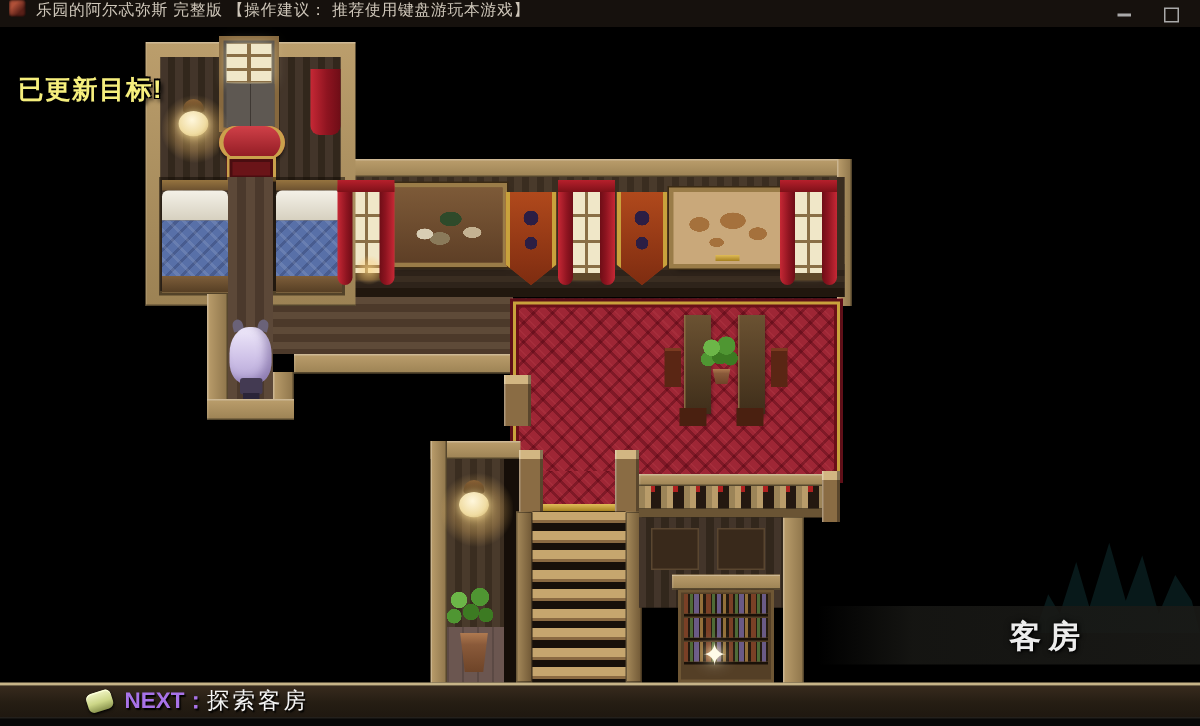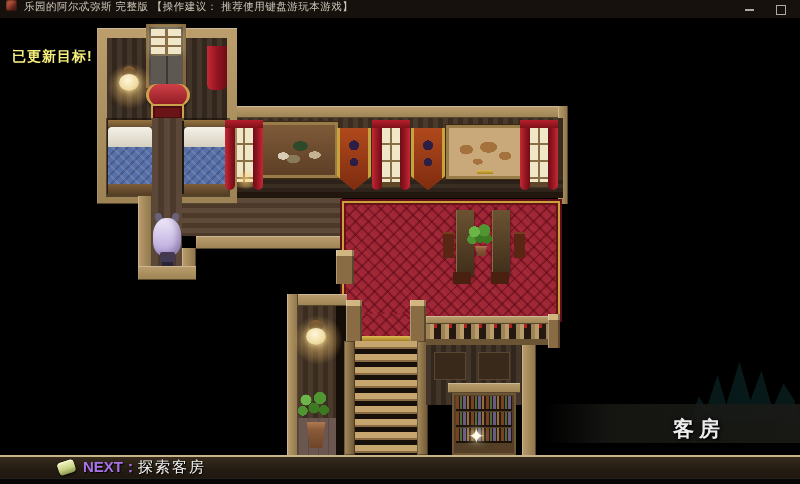--- a/index.html
+++ b/index.html
@@ -98,23 +98,23 @@
     box-shadow:0 2px 0 #1a1108;}
 
   
   .chara-hair{position:absolute;left:1px;top:6px;width:28px;height:38px;border-radius:46% 46% 38% 38%;
     background:linear-gradient(180deg,#efe9fa,#cfc2e8 55%,#b2a3d4);box-shadow:inset -4px -3px 6px rgba(90,70,130,.45);}
   .chara-ear{position:absolute;width:7px;height:8px;background:#6a6278;border-radius:60% 60% 0 0;}
   .chara-body{position:absolute;left:8px;top:40px;width:15px;height:11px;background:#433a52;border-radius:2px;}
   .chara-feet{position:absolute;left:10px;top:50px;width:11px;height:4px;background:#2a2438;}
 
   
-  .toast{left:12px;top:30px;font-size:14px;font-weight:bold;color:#f6ef7d;letter-spacing:1px;z-index:20;
+  .toast{left:12px;top:30px;font-size:17px;font-weight:bold;color:#f6ef7d;letter-spacing:1px;z-index:20;
     text-shadow:-1px -1px 0 #000,1px -1px 0 #000,-1px 1px 0 #000,1px 1px 0 #000,2px 2px 3px #000;}
-  .loc-band{left:545px;top:386px;width:255px;height:39px;z-index:18;display:flex;align-items:flex-end;
+  .loc-band{left:545px;top:386px;width:255px;height:39px;z-index:18;display:flex;align-items:center;
     background:linear-gradient(90deg,rgba(24,24,21,0),rgba(24,24,21,.85) 25%,rgba(26,26,23,.92));}
   .loc-text{padding-left:128px;font-size:21px;font-weight:bold;color:#ececec;letter-spacing:5px;
     text-shadow:1px 1px 2px #000,0 0 4px rgba(0,0,0,.8);}
   .quest-bar{left:0;top:455px;width:800px;height:23px;z-index:22;box-sizing:border-box;
     border-top:2px solid #c7b488;background:linear-gradient(180deg,#382b1e,#251d13 55%,#1f1810);
     display:flex;align-items:center;}
   .scroll-icon{width:17px;height:13px;margin-left:58px;transform:rotate(-18deg);border-radius:4px;
     background:linear-gradient(180deg,#f0f4c4,#ccd687 55%,#8a944e);box-shadow:inset 0 1px 0 #fbffd8,0 1px 2px #000;}
   .next-label{margin-left:8px;font-size:15px;font-weight:bold;color:#a873e8;text-shadow:1px 1px 1px #000;}
   .next-task{font-size:15px;font-weight:normal;color:#f4f4f4;letter-spacing:2px;text-shadow:1px 1px 1px #000;}

